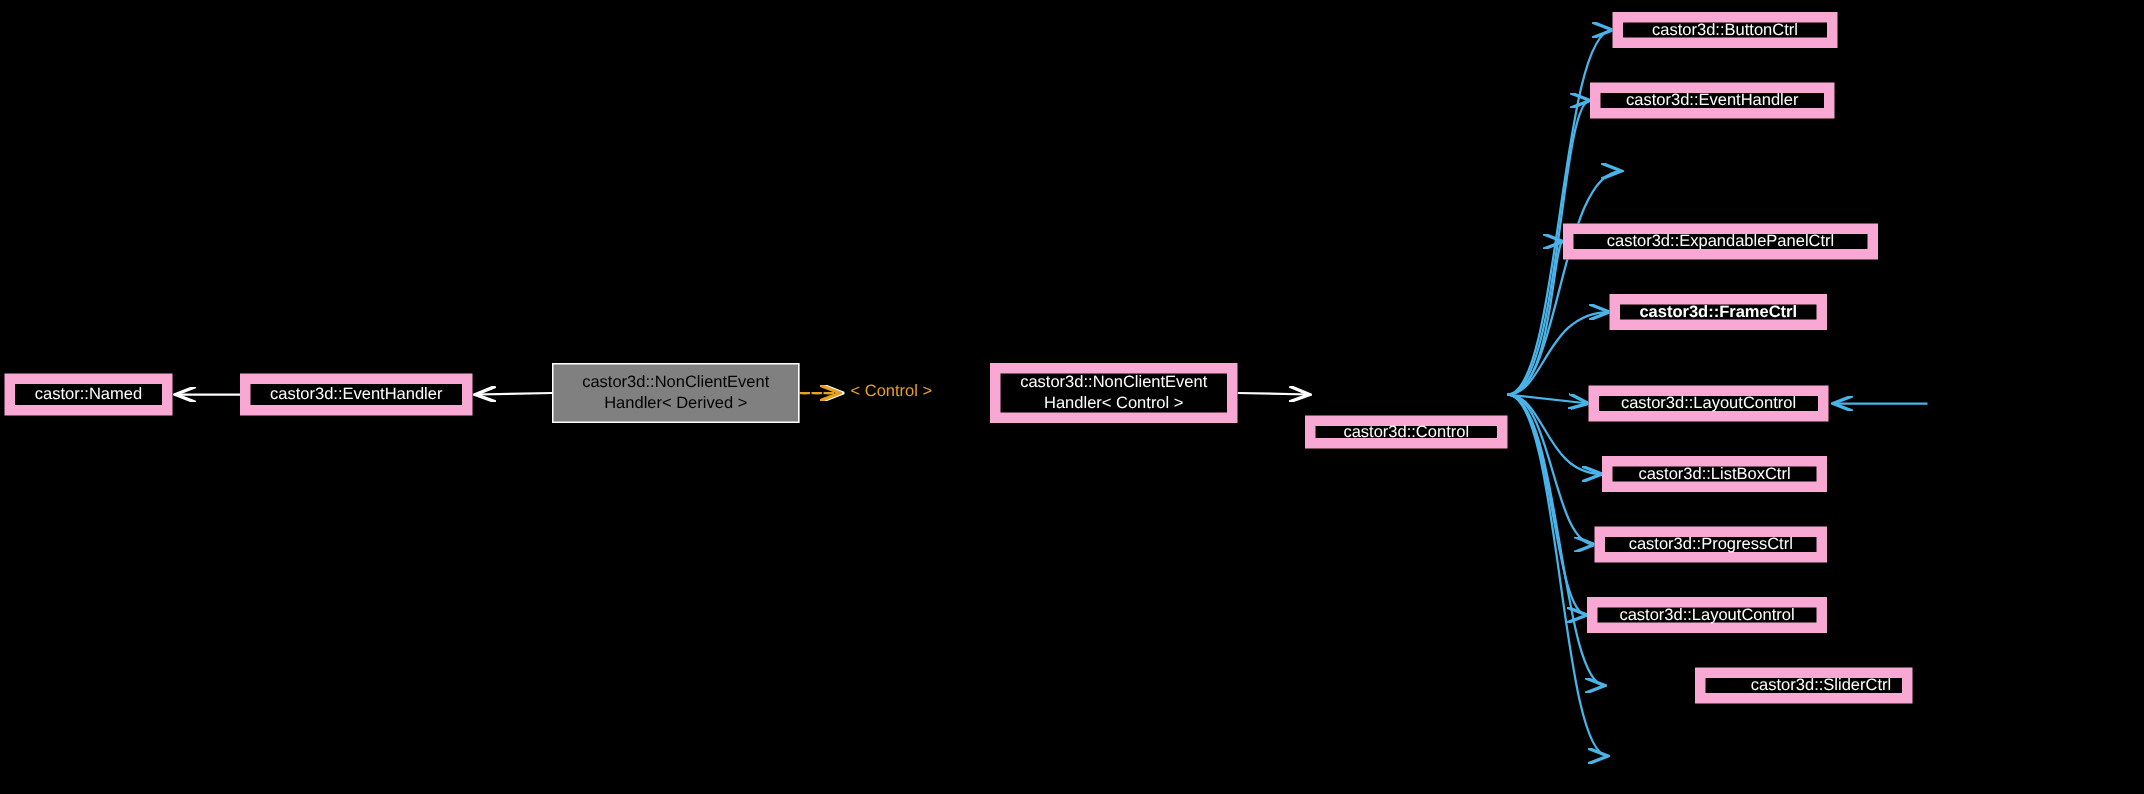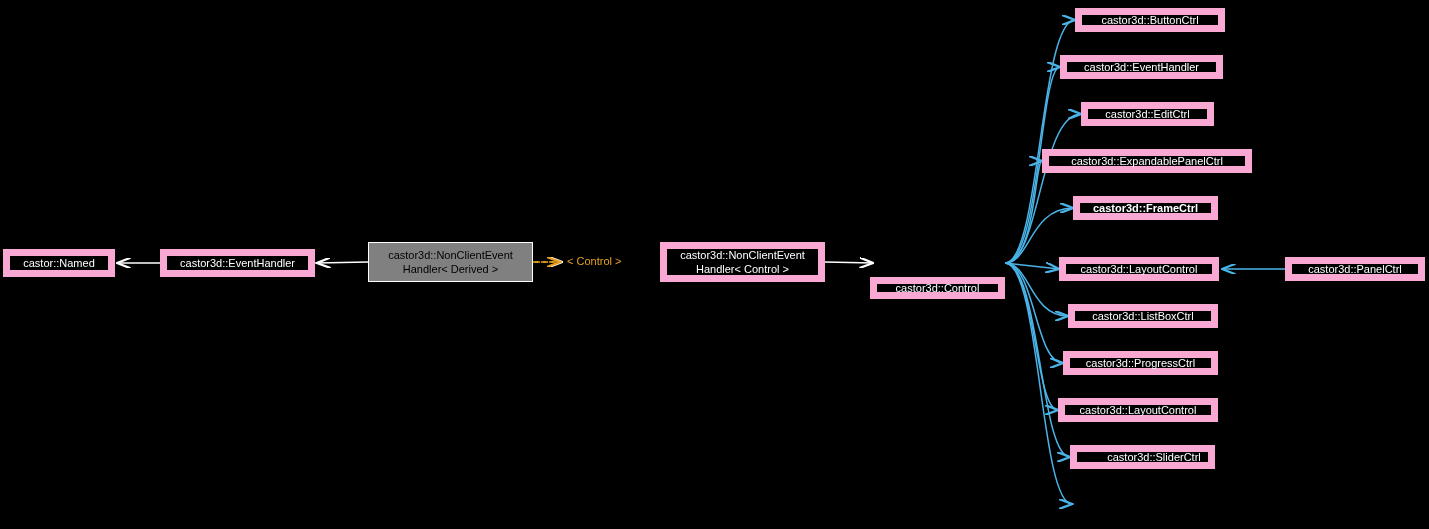--- a/index.html
+++ b/index.html
@@ -133,23 +133,20 @@
   </div>
 
   <div class="node node-dark" style="left:1075px; top:8px; width:150px; height:24px;">
     <span>castor3d::ButtonCtrl</span>
   </div>
 
   <div class="node node-dark" style="left:1060px; top:55px; width:163px; height:24px;">
     <span>castor3d::EventHandler</span>
   </div>
 
-  <div class="node node-dark" style="left:1081px; top:102px; width:133px; height:24px;">
-    <span>castor3d::EditCtrl</span>
-  </div>
 
   <div class="node node-dark" style="left:1042px; top:149px; width:210px; height:24px;">
     <span>castor3d::ExpandablePanelCtrl</span>
   </div>
 
   <div class="node node-dark" style="left:1073px; top:196px; width:145px; height:24px;font-weight:bold;">
     <span>castor3d::FrameCtrl</span>
   </div>
 
   <div class="node node-dark" style="left:1059px; top:257px; width:160px; height:24px;">
@@ -161,22 +158,19 @@
   </div>
 
   <div class="node node-dark" style="left:1063px; top:351px; width:155px; height:24px;">
     <span>castor3d::ProgressCtrl</span>
   </div>
 
   <div class="node node-dark" style="left:1058px; top:398px; width:160px; height:24px;">
     <span>castor3d::LayoutControl</span>
   </div>
 
-  <div class="node node-dark" style="left:1070px; top:445px; width:145px; height:24px;padding-left:31px;">
+  <div class="node node-dark" style="left:1130px; top:445px; width:145px; height:24px;padding-left:31px;">
     <span>castor3d::SliderCtrl</span>
   </div>
 
 
-  <div class="node node-dark" style="left:1285px; top:257px; width:140px; height:24px;">
-    <span>castor3d::PanelCtrl</span>
-  </div>
 
 </div>
 
 </body></html>

